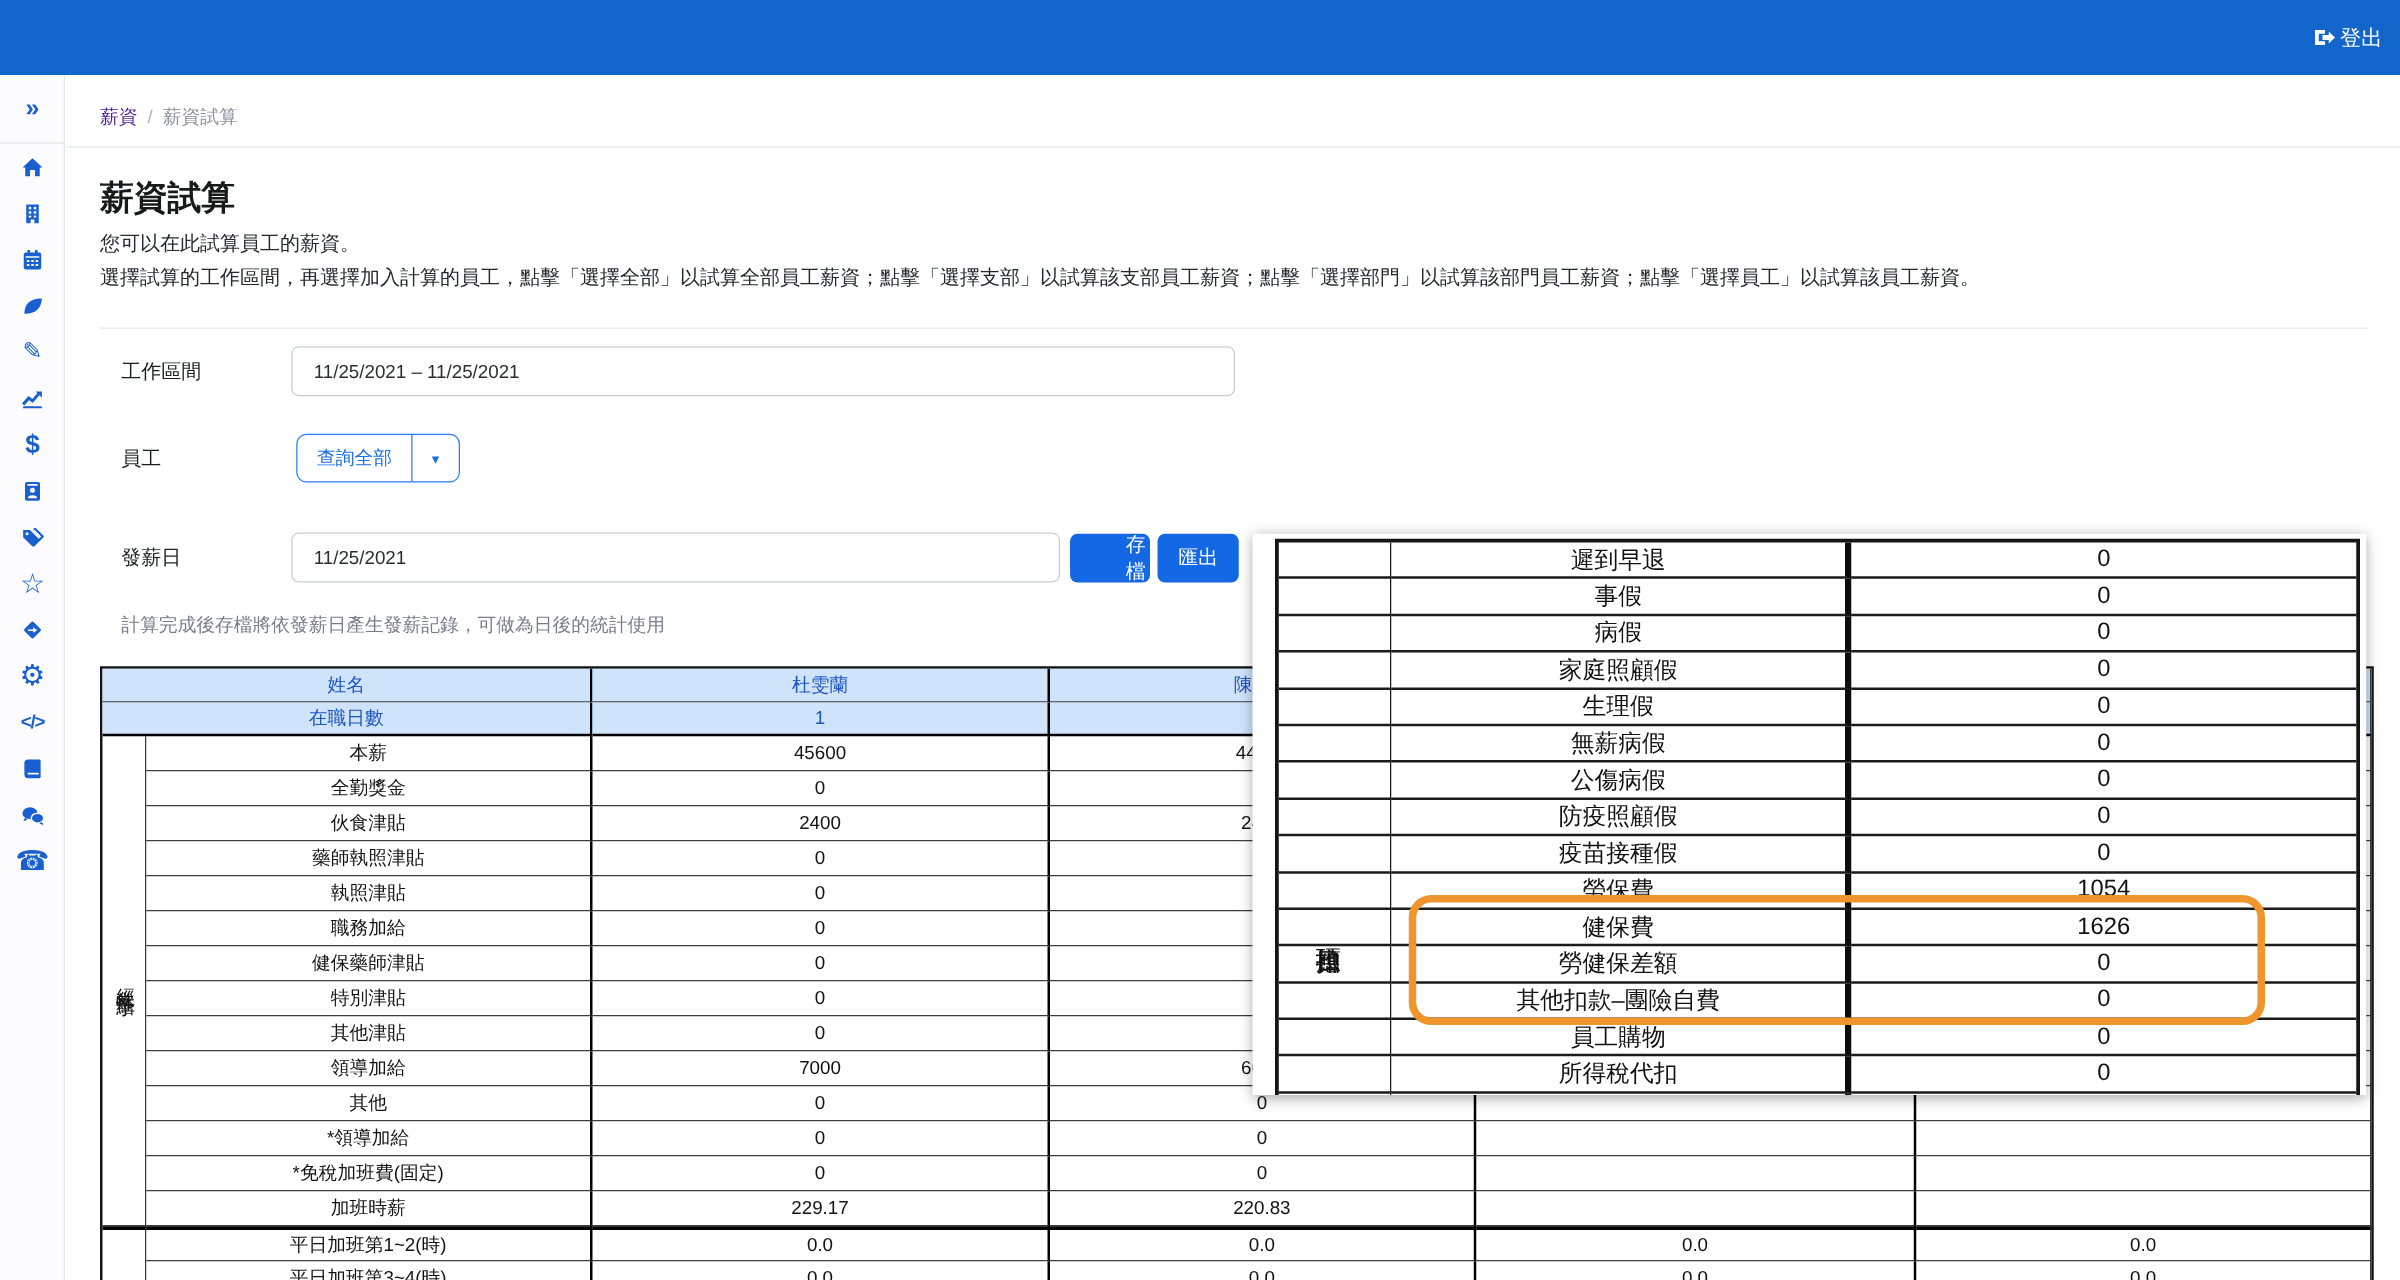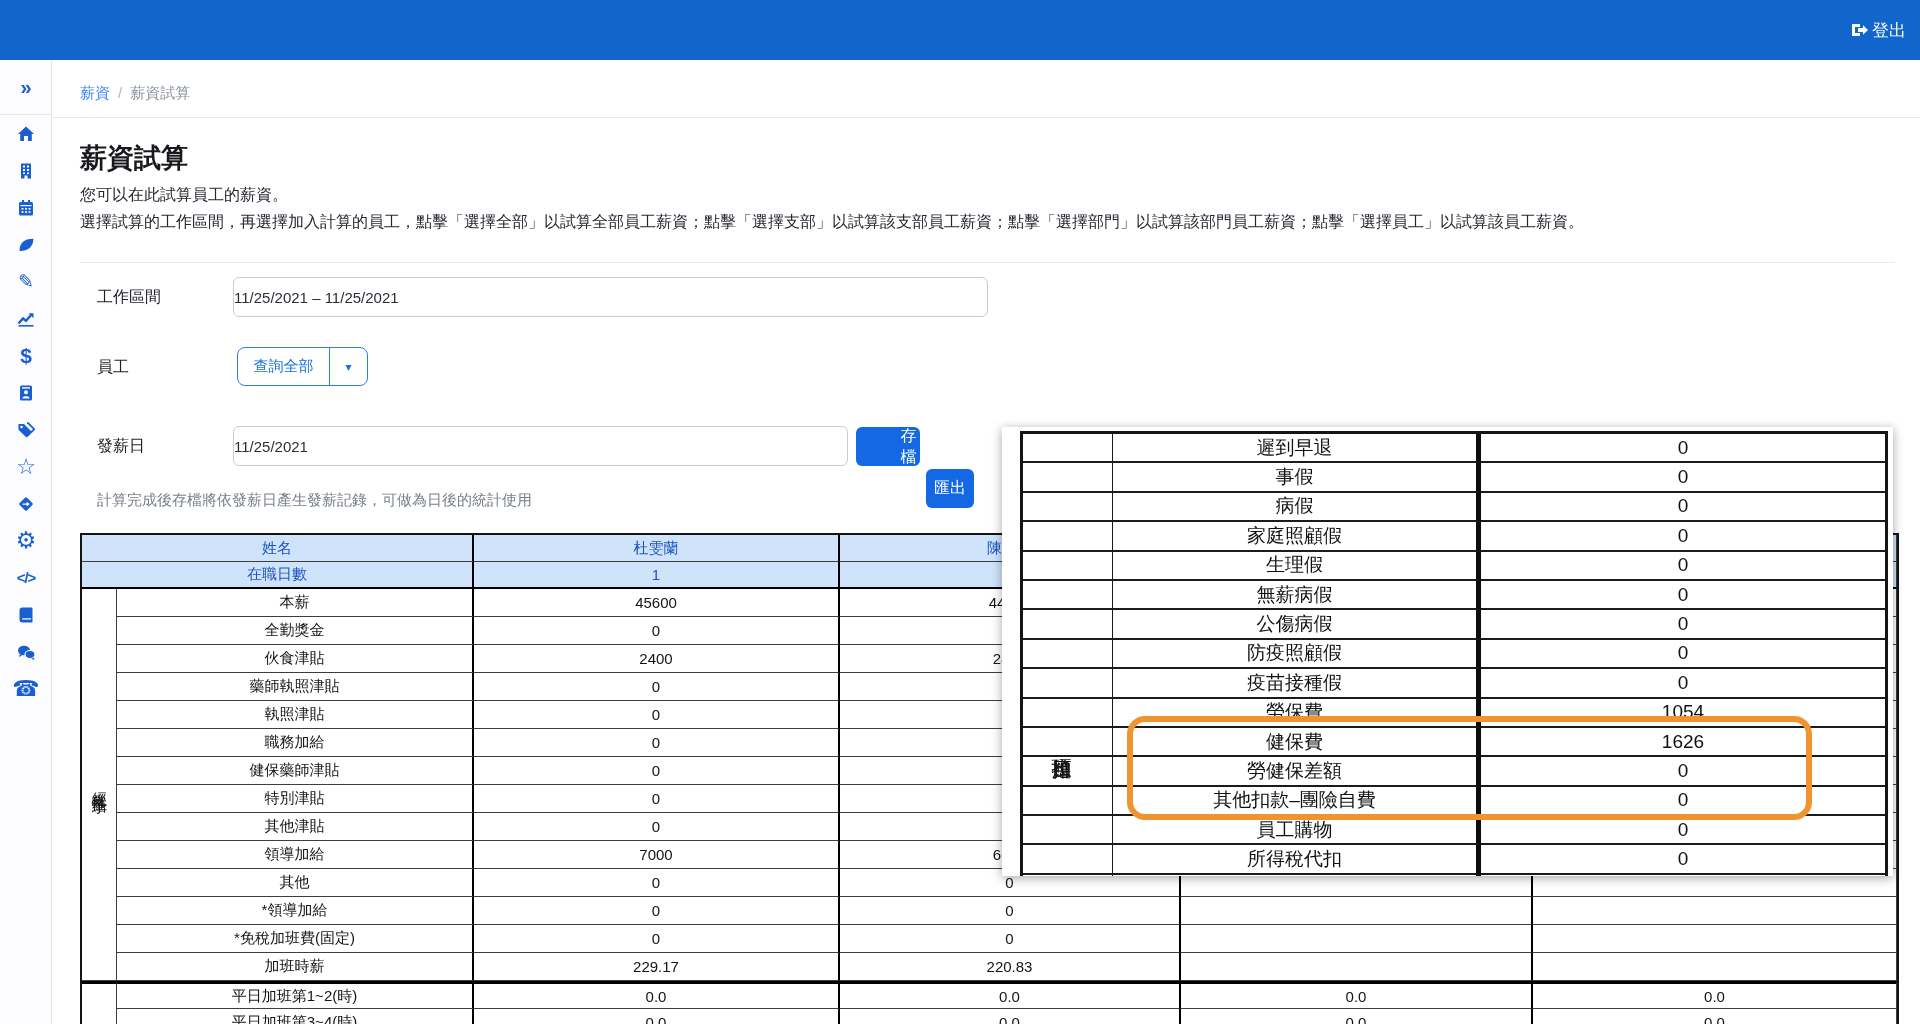--- a/index.html
+++ b/index.html
@@ -21,32 +21,32 @@
                border-bottom:1px solid #e4e6ea; cursor:pointer; }
   .sb-list { position:absolute; left:0; top:55px; width:52px; }
   .sb-item { width:52px; height:37px; display:flex; align-items:center; justify-content:center;
              color:#1a5fd0; cursor:pointer; }
   .sb-item svg { display:block; }
   .glyph { font-size:19px; line-height:1; color:#1a5fd0; }
   .glyph.small { font-size:15px; font-weight:bold; letter-spacing:-1px; }
 
   
   .breadcrumb { position:absolute; left:80px; top:84px; font-size:15px; color:#8a919e; }
-  .breadcrumb .bc-parent { color:#3b82f6; }
+  .breadcrumb .bc-parent { color:#4c1d95; }
   .bc-sep { margin:0 8px; color:#b0b5bd; }
   .content-divider { position:absolute; left:53px; top:117px; width:1867px; height:1px; background:#e4e6ea; }
 
   .page-title { position:absolute; left:80px; top:140px; font-size:27px; font-weight:bold; color:#17191c; }
   .desc1 { position:absolute; left:80px; top:185px; font-size:16px; color:#242830; }
   .desc2 { position:absolute; left:80px; top:212px; font-size:16px; color:#242830; width:1800px; }
   .form-divider { position:absolute; left:80px; top:262px; width:1815px; height:1px; background:#e9eaee; }
 
   .fld-label { position:absolute; font-size:16px; color:#1b1e24; }
   .text-input { position:absolute; background:#fff; border:1px solid #c9cdd4; border-radius:6px;
-                font-size:15px; color:#2a2e35; display:flex; align-items:center; }
+                font-size:15px; color:#2a2e35; display:flex; align-items:center; padding-left:17px; }
   .split-btn { position:absolute; left:237px; top:347px; width:131px; height:39px; border:1px solid #2f7bf5;
                border-radius:8px; background:#fff; display:flex; align-items:stretch; cursor:pointer; }
   .split-main { flex:1; display:flex; align-items:center; justify-content:center; color:#1a6fe8;
                 font-size:15px; border-right:1px solid #2f7bf5; }
   .split-caret { width:37px; display:flex; align-items:center; justify-content:center; color:#1a6fe8; font-size:12px; }
   .btn-primary { position:absolute; height:39px; background:#1468e3; color:#fff; border:none; border-radius:6px;
                  font-size:16px; display:flex; align-items:center; justify-content:center; cursor:pointer;
                  font-family:inherit; }
   .form-note { position:absolute; left:97px; top:491px; font-size:15px; color:#777e8a;text-align:center; }
 
@@ -221,21 +221,21 @@
   <div class="split-btn">
     <span class="split-main">查詢全部</span>
     <span class="split-caret">▾</span>
   </div>
 
   <div class="fld-label" style="left:97px; top:436px;">發薪日</div>
   <div class="text-input" style="left:233px; top:426px; width:615px; height:40px;">
     <span>11/25/2021</span>
   </div>
   <button class="btn-primary" style="left:856px; top:427px; width:64px;padding-left:41px;">存檔</button>
-  <button class="btn-primary" style="left:926px; top:427px; width:48px;margin-top:42px;">匯出</button>
+  <button class="btn-primary" style="left:926px; top:427px; width:65px;">匯出</button>
 
   <div class="form-note">計算完成後存檔將依發薪日產生發薪記錄，可做為日後的統計使用</div>
 
   <div class="salary-wrap">
     <table class="salary">
       <colgroup>
           <col style="width:35px">
           <col style="width:357px">
           <col style="width:366px">
           <col style="width:341px">

